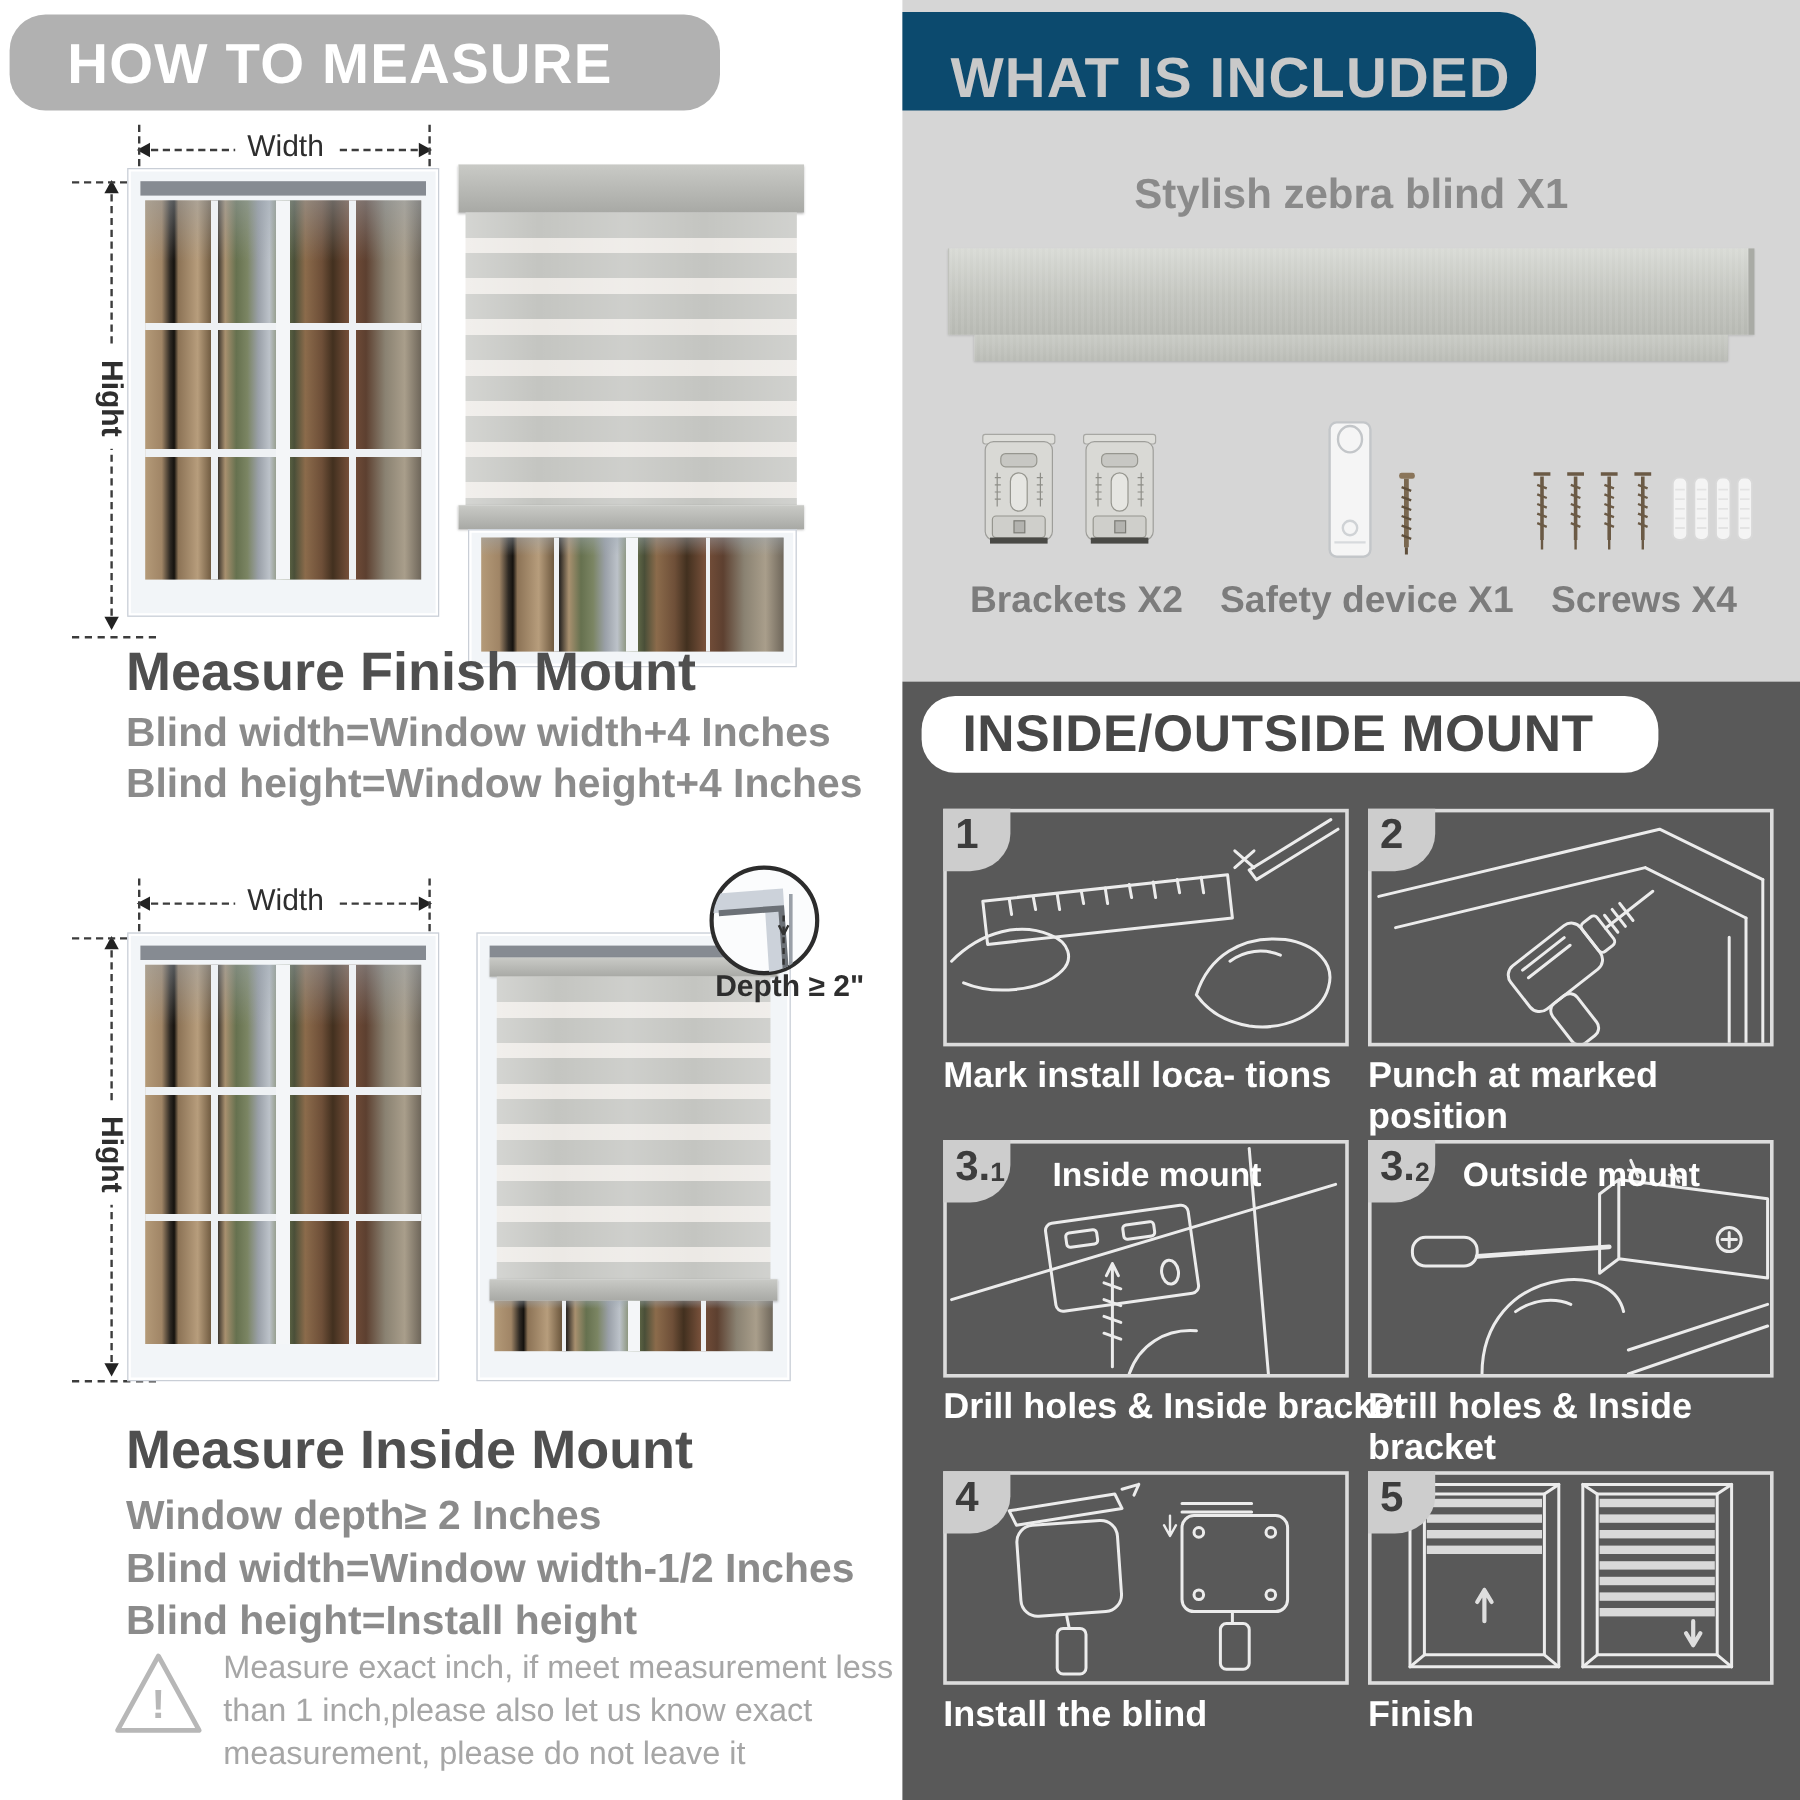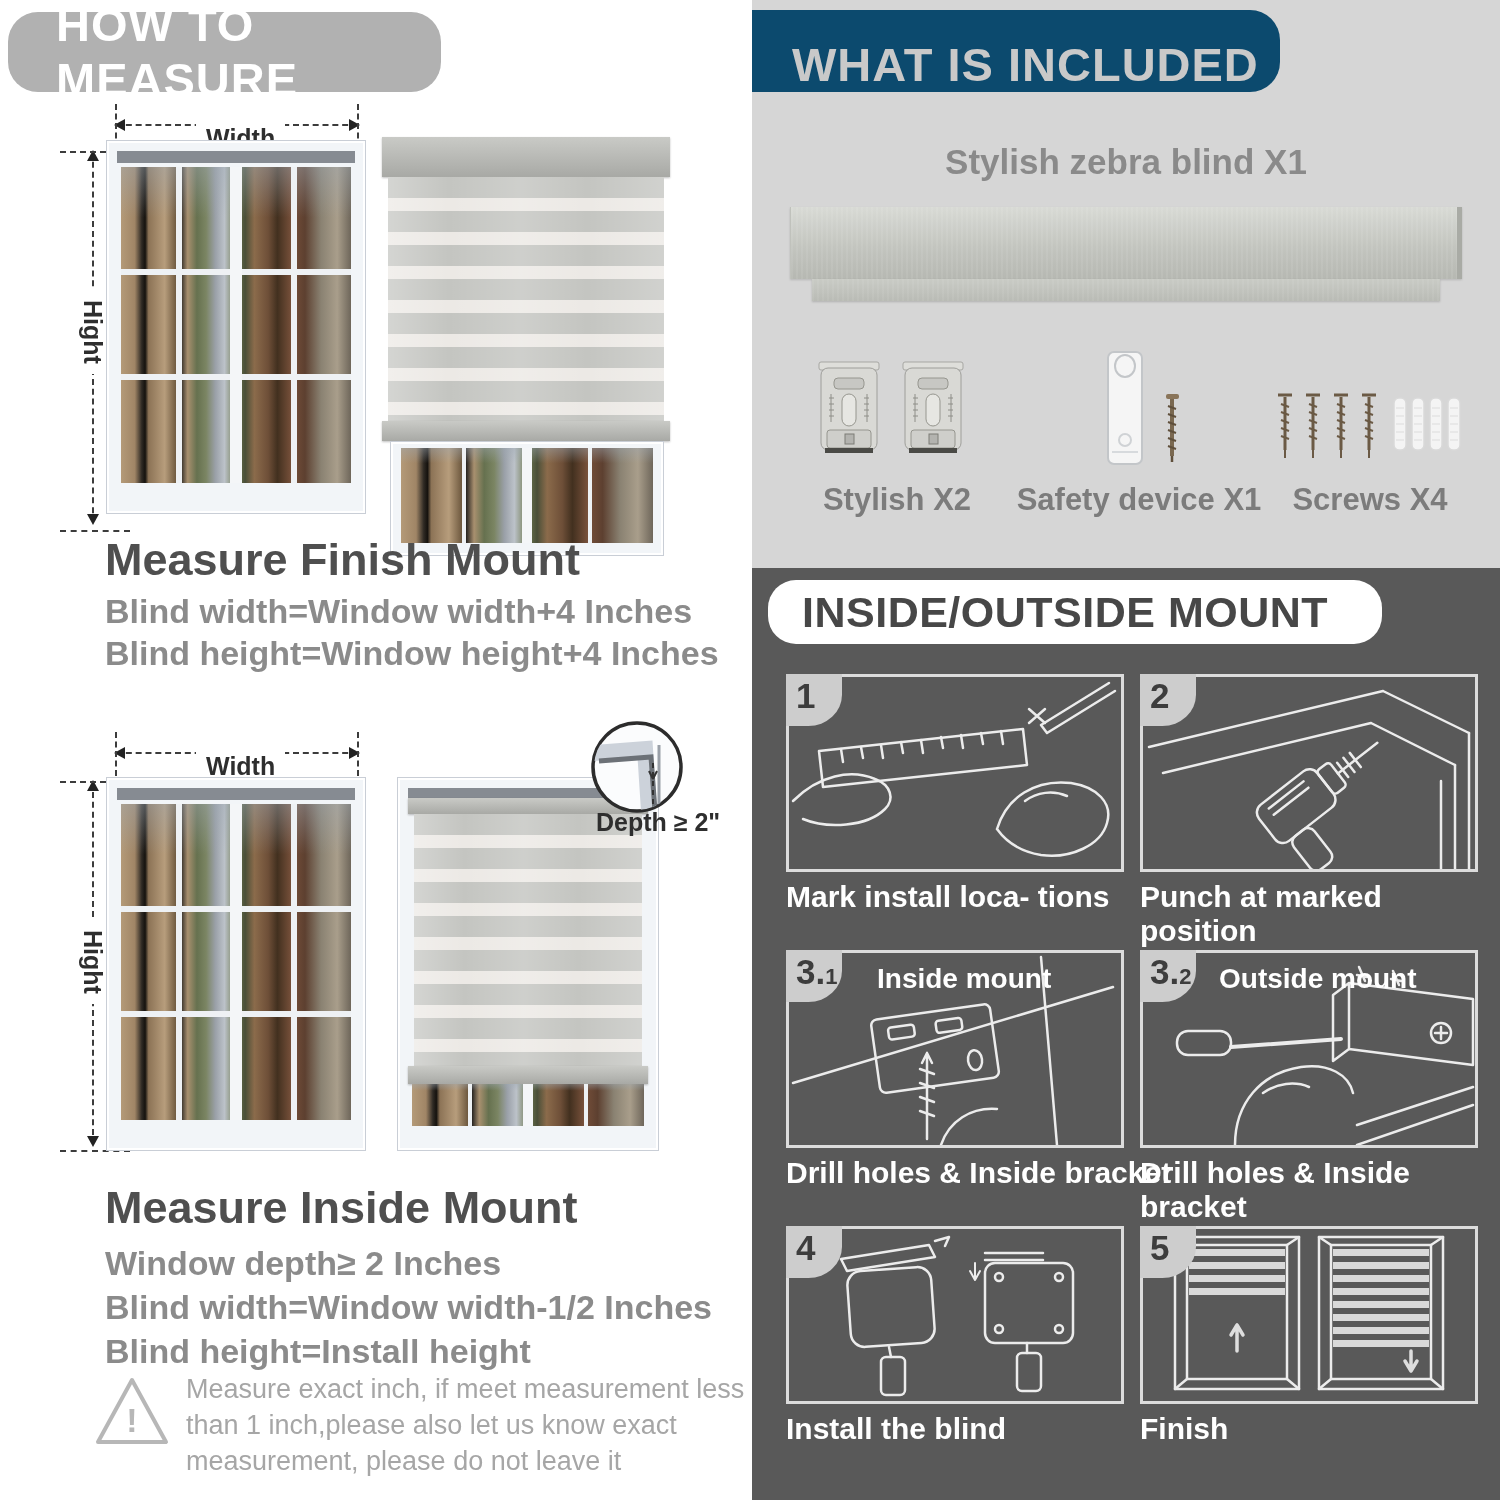--- a/index.html
+++ b/index.html
@@ -50,21 +50,21 @@
   .rail{position:absolute;background:linear-gradient(180deg,#c9cac6,#b2b3af 70%,#a8a9a5);box-shadow:0 1px 2px rgba(0,0,0,.25);}
 
   
   .mline-h{height:0;border-top:2px dashed #3c3c3c;}
   .mline-v{width:0;border-left:2px dashed #3c3c3c;}
   .arr{width:0;height:0;position:absolute;}
   .arr.left{border-top:6px solid transparent;border-bottom:6px solid transparent;border-right:11px solid #222;}
   .arr.right{border-top:6px solid transparent;border-bottom:6px solid transparent;border-left:11px solid #222;}
   .arr.up{border-left:6px solid transparent;border-right:6px solid transparent;border-bottom:11px solid #222;}
   .arr.down{border-left:6px solid transparent;border-right:6px solid transparent;border-top:11px solid #222;}
-  .mlabel{position:absolute;background:#fff;color:#2e2e2e;font-weight:700;font-size:25px;padding:0 10px;margin-top:16px;}
+  .mlabel{position:absolute;background:#fff;color:#2e2e2e;font-weight:400;font-size:25px;padding:0 10px;}
   .vlabel{position:absolute;background:#fff;color:#2e2e2e;font-weight:700;font-size:25px;writing-mode:vertical-rl;padding:10px 0;}
 
   
   .h1{color:#4f4f4f;font-weight:700;font-size:45px;}
   .formula{color:#8b8b8b;font-weight:700;font-size:34px;}
   .note{color:#a6a6a6;font-size:27px;line-height:1.28;}
   .itemlabel{color:#7c7c7c;font-weight:700;font-size:31px;text-align:center;}
   .blindtitle{color:#8a8a8a;font-weight:700;font-size:35px;text-align:center;}
 
   
@@ -86,21 +86,21 @@
   .pcaption{position:absolute;color:#fff;font-weight:700;font-size:30px;}
   .line-art{stroke:#ececec;stroke-width:2.5;fill:none;stroke-linecap:round;stroke-linejoin:round;}
 </style>
 </head>
 <body>
 
 <div id="stage">
 
   <div class="abs" style="left:0;top:0;width:752px;height:1500px;">
 
-    <div class="abs badge-gray" style="left:8px;top:12px;width:433px;height:80px;">
+    <div class="abs badge-gray" style="left:8px;top:12px;width:592px;height:80px;">
       <span class="t">HOW TO MEASURE</span>
     </div>
 
     <div class="abs mline-h" style="left:116px;top:124px;width:242px;">
       <div class="arr left" style="left:-2px;top:-7px;"></div>
       <div class="arr right" style="right:-2px;top:-7px;"></div>
     </div>
     <div class="abs mline-v" style="left:115px;top:104px;height:44px;"></div>
     <div class="abs mline-v" style="left:357px;top:104px;height:44px;"></div>
     <div class="mlabel" style="left:196px;top:108px;">Width</div>
@@ -296,21 +296,21 @@
               <path d="M2,10 h8 M2,18 h8 M2,26 h8 M2,34 h8 M2,42 h8" stroke="#e3e3e3"></path>
             </g>
           <g transform="translate(178,6)">
               <rect x="0" y="0" width="12" height="52" rx="5"></rect>
               <path d="M2,10 h8 M2,18 h8 M2,26 h8 M2,34 h8 M2,42 h8" stroke="#e3e3e3"></path>
             </g>
         </g>
       </svg>
     </div>
 
-    <div class="abs itemlabel" style="left:40px;top:482px;width:210px;">Stylish X2</div>
+    <div class="abs itemlabel" style="left:40px;top:482px;width:210px;">Brackets X2</div>
     <div class="abs itemlabel" style="left:262px;top:482px;width:250px;">Safety device X1</div>
     <div class="abs itemlabel" style="left:528px;top:482px;width:180px;">Screws X4</div>
   </div>
 
   <div class="abs panel-dark" style="left:752px;top:568px;width:748px;height:932px;">
 
     <div class="abs badge-white2" style="left:16px;top:12px;width:614px;height:64px;">
       <span class="t">INSIDE/OUTSIDE MOUNT</span>
     </div>
 

